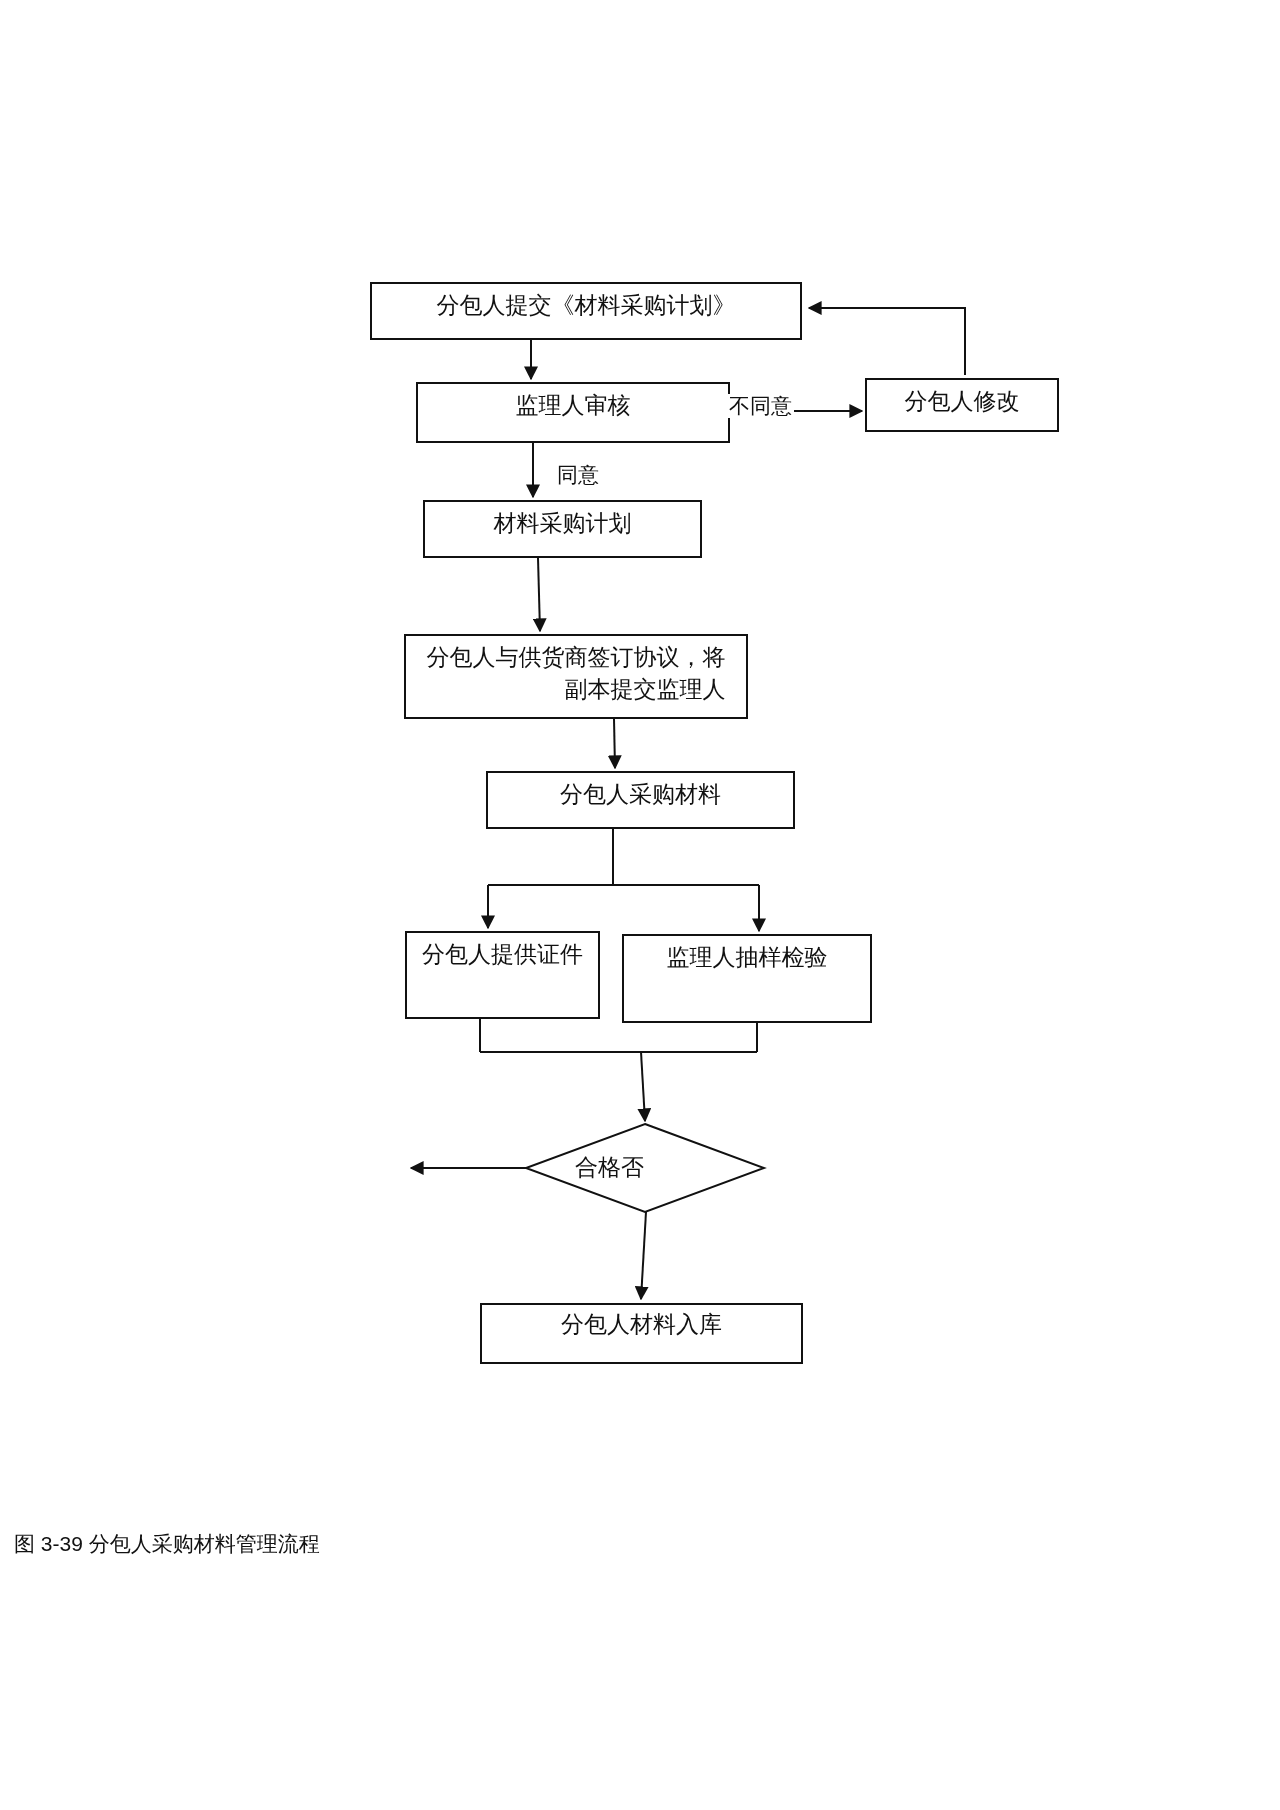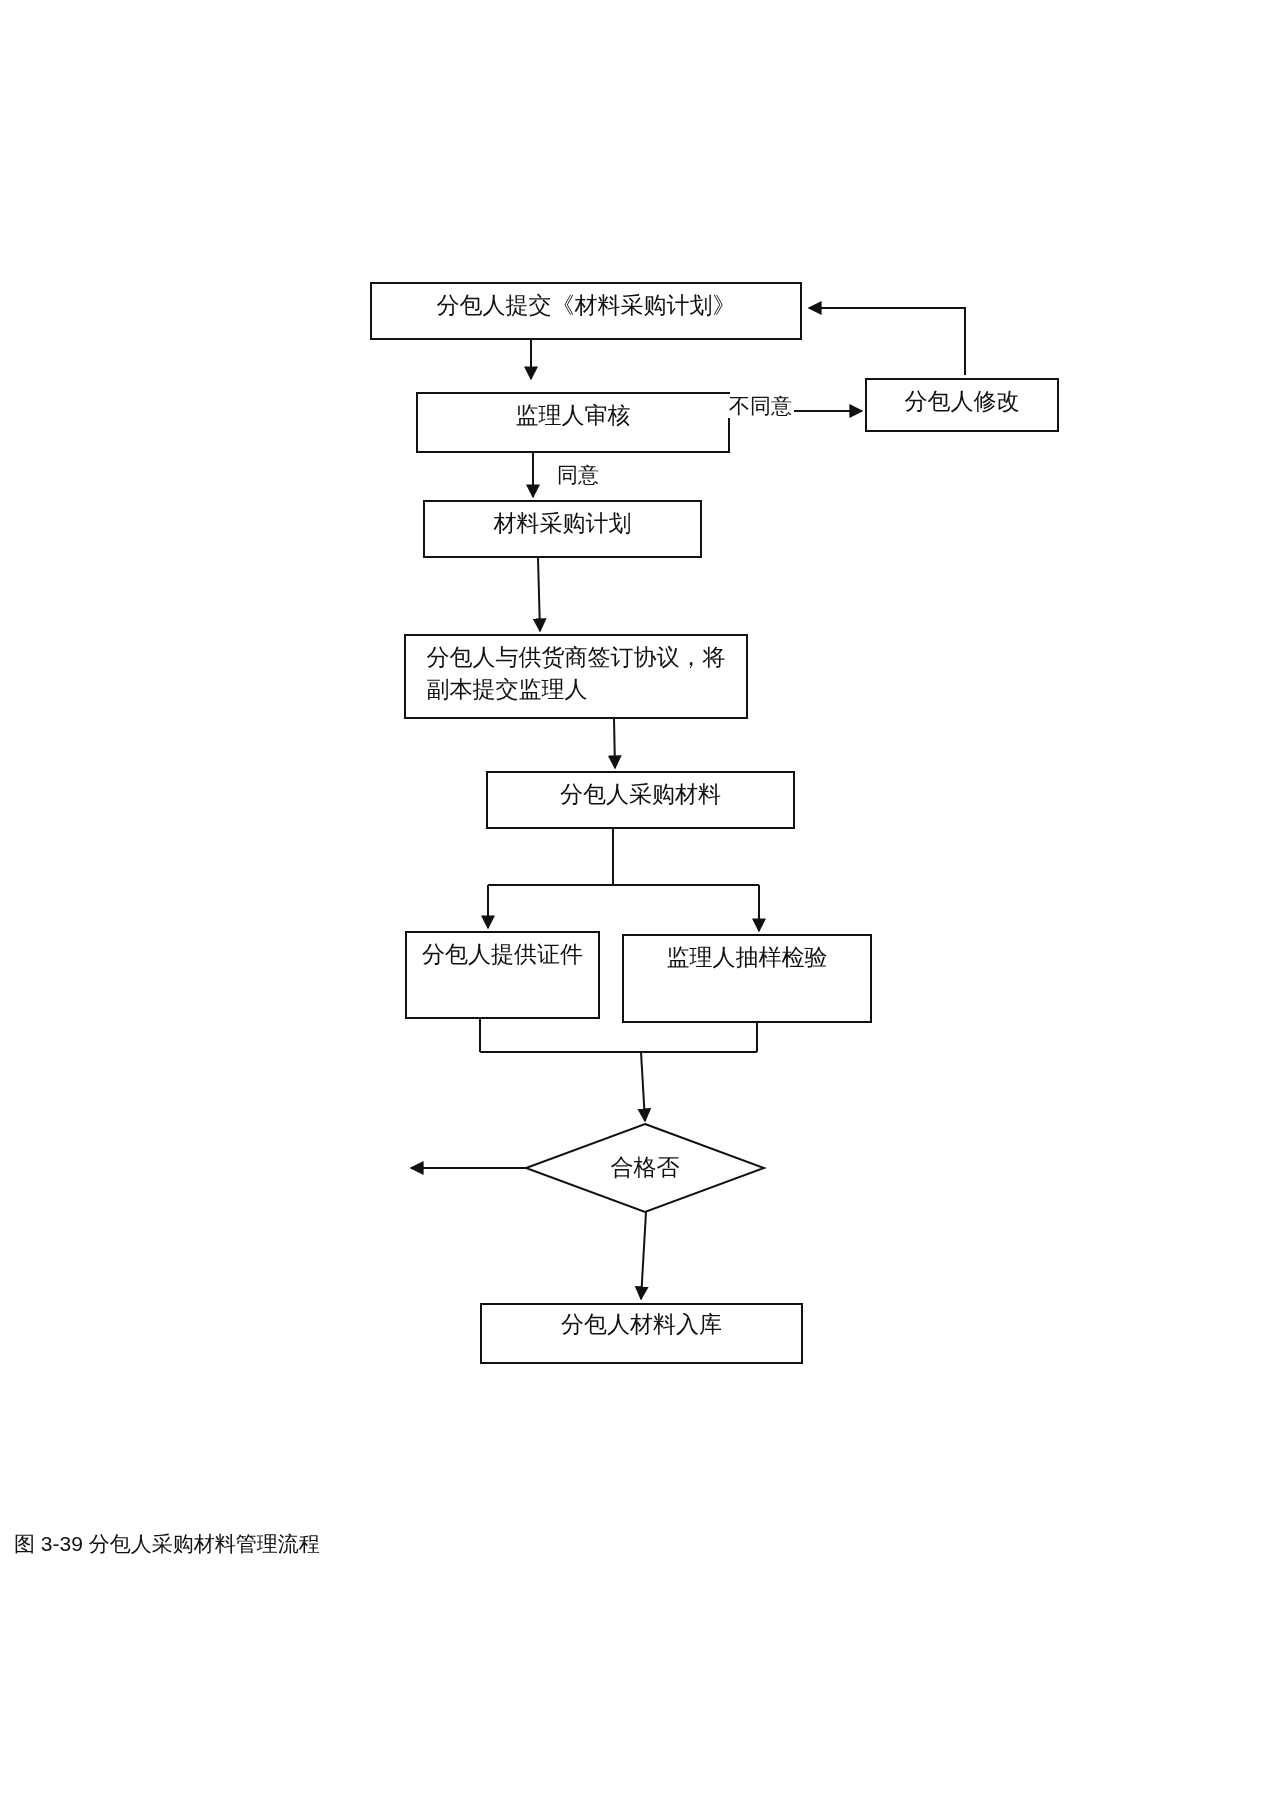--- a/index.html
+++ b/index.html
@@ -14,26 +14,26 @@
     font-size: 29px; font-weight: 700; letter-spacing: 1px; color: #000000;
     white-space: nowrap;
   }
   .canvas { position: absolute; inset: 0; }
   svg.connectors { position: absolute; left: 0; top: 0; z-index: 1; }
   .node {
     position: absolute; z-index: 2; box-sizing: border-box;
     background: #ffffff; border: 2px solid #111111;
     display: flex; justify-content: center; align-items: flex-start;
     padding-top: 8px; font-size: 23px; line-height: 27px;
-    text-align: left; white-space: nowrap;
+    text-align: right; white-space: nowrap;
   }
   .node.multiline { white-space: pre-line; line-height: 32px; padding-top: 5px; }
   .decision-label {
     position: absolute; z-index: 2; left: 575px; top: 1154px; width: 140px;
-    text-align: center; font-size: 23px; line-height: 27px;
+    font-size: 23px; line-height: 27px;
   }
   .edge-label {
     position: absolute; z-index: 2; font-size: 21px; line-height: 24px;
     white-space: nowrap; background: #ffffff; padding: 0 2px;
   }
   .edge-label.disagree { left: 727px; top: 361px; margin-top: 33px; }
   .edge-label.agree    { left: 555px; top: 463px; }
   .caption {
     position: absolute; left: 0; top: 1530px; width: 1280px;
     text-align: left; font-size: 21px; color: #111111;
@@ -78,21 +78,21 @@
         <polygon points="645,1124 764,1168 645,1212 526,1168" fill="#ffffff"></polygon>
 
         <polyline points="526,1168 411,1168" marker-end="url(#arrow)"></polyline>
 
         <polyline points="646,1212 641,1299" marker-end="url(#arrow)"></polyline>
       </g>
     </svg>
 
     <div class="node" style="left:370px; top:282px; width:432px; height:58px;">分包人提交《材料采购计划》</div>
 
-    <div class="node" style="left:416px; top:392px; width:314px; height:61px;">监理人审核</div>
+    <div class="node" style="left:416px; top:382px; width:314px; height:61px;">监理人审核</div>
 
     <div class="node" style="left:865px; top:378px; width:194px; height:54px;">分包人修改</div>
 
     <div class="node" style="left:423px; top:500px; width:279px; height:58px;">材料采购计划</div>
 
     <div class="node multiline" style="left:404px; top:634px; width:344px; height:85px;">分包人与供货商签订协议，将
 副本提交监理人</div>
 
     <div class="node" style="left:486px; top:771px; width:309px; height:58px;">分包人采购材料</div>
 

